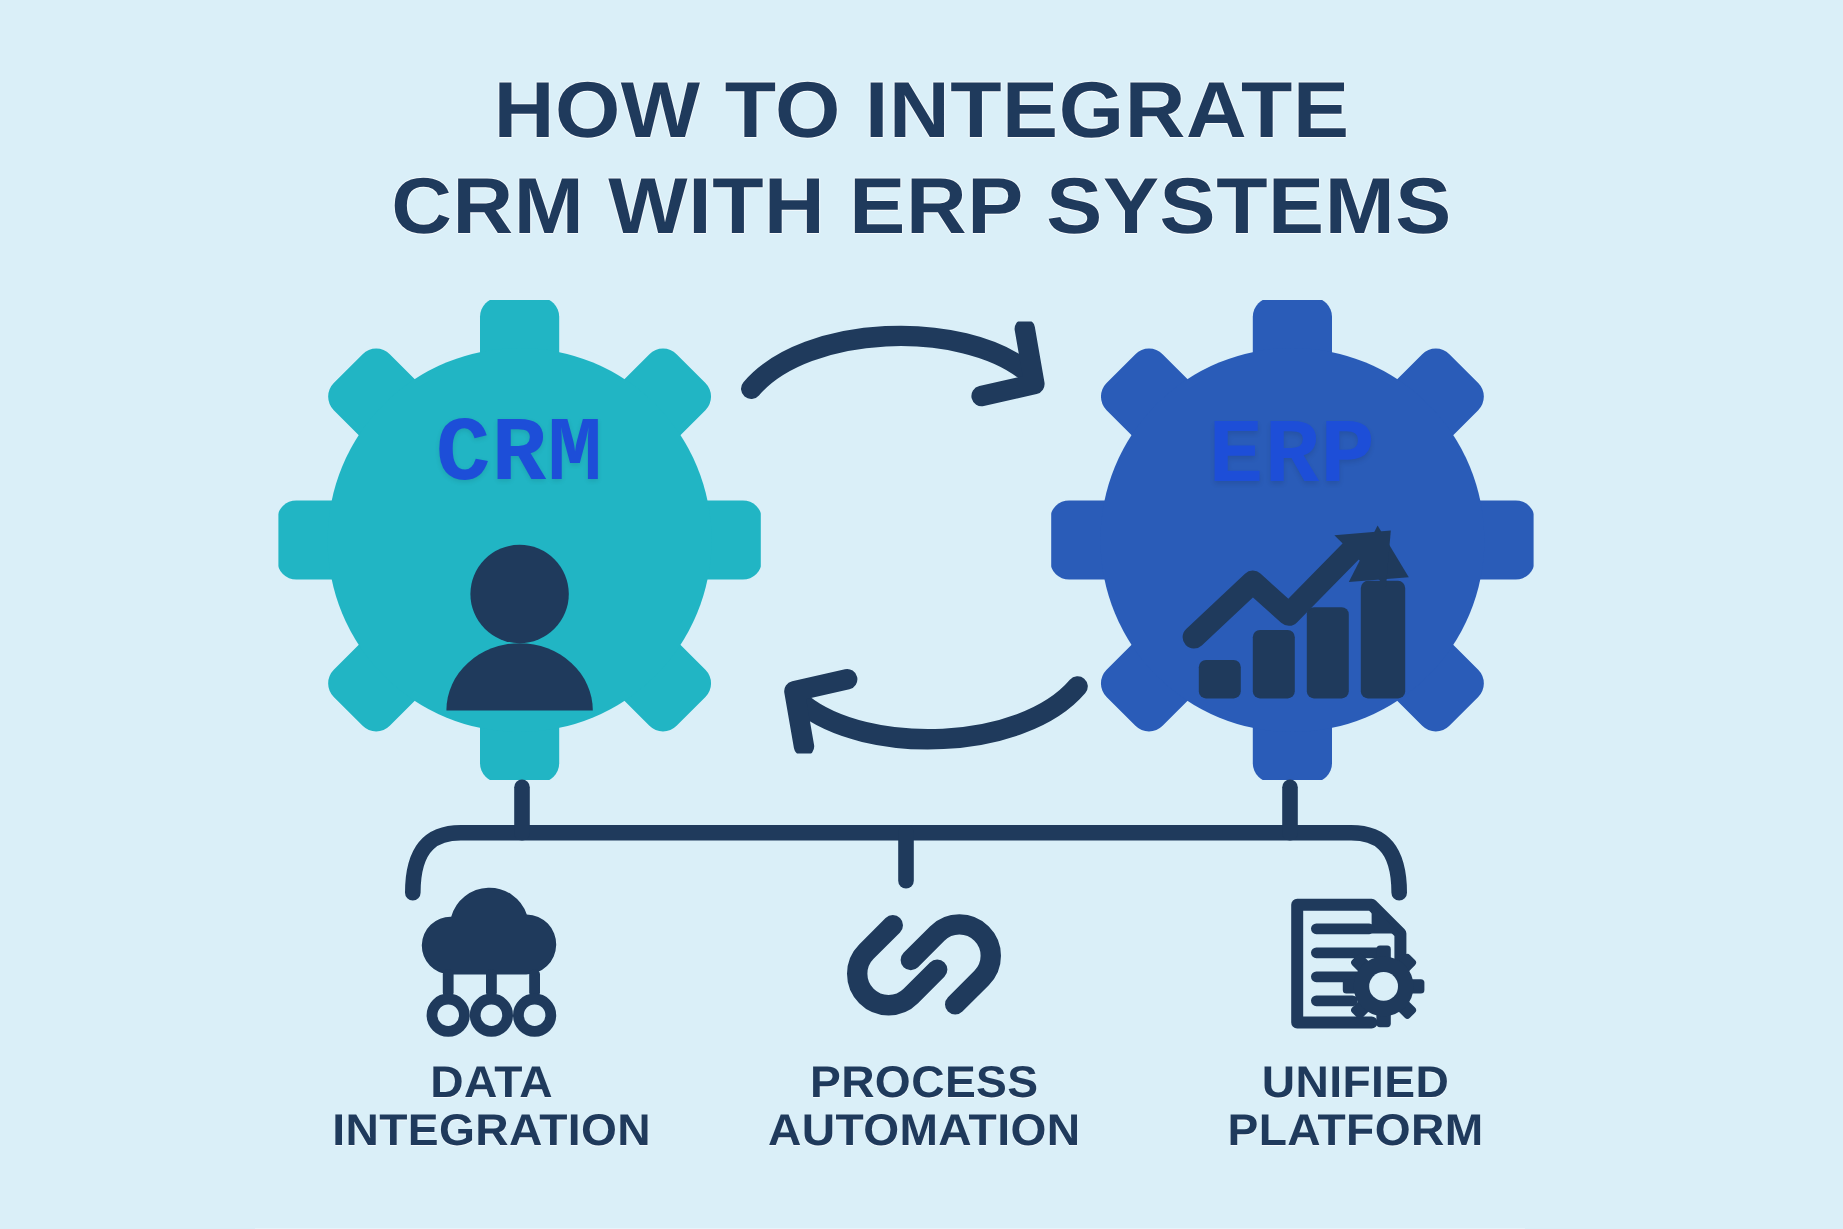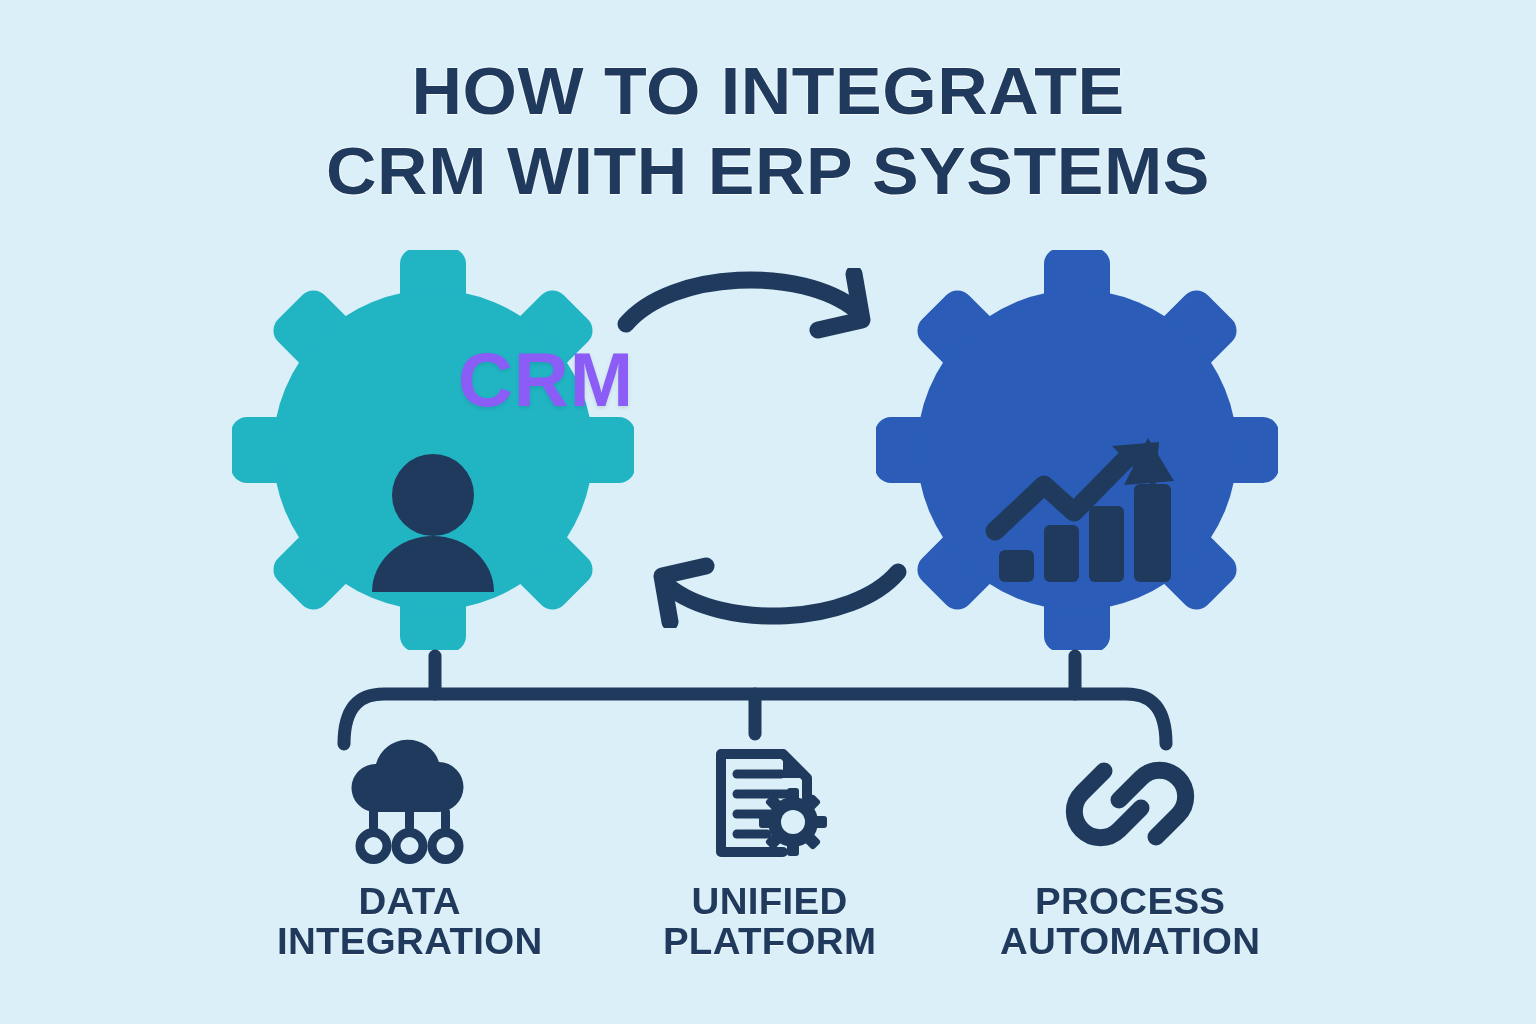--- a/index.html
+++ b/index.html
@@ -54,25 +54,25 @@
     width: 1536px;
     height: 1024px;
   }
   .gear-wrap { position: absolute; }
   #crm-gear-wrap { left: 232px; top: 250px; width: 402px; height: 400px; }
   #erp-gear-wrap { left: 876px; top: 250px; width: 402px; height: 400px; }
 
   .gear-label {
     position: absolute;
     width: 100%;
-    text-align: right;
-    font-family: Liberation Sans, sans-serif;
+    text-align: center;
+    font-family: Liberation Mono, monospace;
     font-weight: 700;
     font-size: 76px;
-    color: #8b5cf6;
+    color: #1d4ed8;
     letter-spacing: 1px;
     top: 86px;
     pointer-events: none;
     text-shadow: 0 2px 4px rgba(0,0,0,0.10);
   }
   #erp-gear-wrap .gear-label { top: 88px; }
 
   .glyph-layer {
     position: absolute;
     left: 0; top: 0;
@@ -188,20 +188,21 @@
                 <rect x="-33" y="-202" width="66" height="86" rx="16"></rect>
                 <rect x="-33" y="116" width="66" height="86" rx="16"></rect>
                 <rect x="-202" y="-33" width="86" height="66" rx="16"></rect>
                 <rect x="116" y="-33" width="86" height="66" rx="16"></rect>
               </g>
             </g>
             <circle cx="0" cy="0" r="160"></circle>
           </g>
         </g>
       </svg>
+      <div class="gear-label">ERP</div>
       
       <svg class="glyph-layer" viewBox="0 0 402 400">
         <g fill="#1f3a5c">
           <rect x="123" y="300" width="35" height="32" rx="6"></rect>
           <rect x="168" y="275" width="35" height="57" rx="6"></rect>
           <rect x="213" y="256" width="35" height="76" rx="6"></rect>
           <rect x="258" y="234" width="37" height="98" rx="6"></rect>
           <path d="M119 281 L168 235 L198 262 L253 206" stroke="#1f3a5c" stroke-width="19" stroke-linecap="round" stroke-linejoin="round" fill="none"></path>
           <path d="M272 188 l26 43 -50 4 z" fill="#1f3a5c"></path>
           <path d="M236 196 L283 192 L279 239 Z" fill="#1f3a5c"></path>
@@ -241,20 +242,35 @@
             <g fill="none" stroke="#1f3a5c" stroke-width="9">
               <circle cx="38.5" cy="108" r="13.5"></circle>
               <circle cx="74.5" cy="108" r="13.5"></circle>
               <circle cx="110.5" cy="108" r="13.5"></circle>
             </g>
           </svg>
         </div>
         <div class="feature-label">
           <span>DATA</span>
           <span class="l2">INTEGRATION</span>
+        </div>
+      </div>
+
+      <div class="feature">
+        <div class="feature-icon">
+          <svg width="150" height="132" viewBox="0 0 150 132">
+            <g fill="none" stroke="#1f3a5c" stroke-width="17" stroke-linecap="round" stroke-linejoin="round">
+              <path d="M64 62 L86 40 a26 26 0 0 1 37 37 L101 99"></path>
+              <path d="M86 70 L64 92 a26 26 0 0 1 -37 -37 L49 33"></path>
+            </g>
+          </svg>
+        </div>
+        <div class="feature-label">
+          <span>PROCESS</span>
+          <span class="l2">AUTOMATION</span>
         </div>
       </div>
 
       <div class="feature">
         <div class="feature-icon">
           <svg width="150" height="132" viewBox="0 0 150 132">
             <path d="M26 16 h62 l24 24 v22 M26 16 v98 h62" fill="none" stroke="#1f3a5c" stroke-width="10" stroke-linecap="round" stroke-linejoin="round"></path>
             <path d="M88 16 l24 24 h-24 z" fill="#1f3a5c"></path>
             <g fill="none" stroke="#1f3a5c" stroke-width="9" stroke-linecap="round">
               <line x1="42" y1="36" x2="86" y2="36"></line>
@@ -279,30 +295,15 @@
               <circle cx="0" cy="0" r="12" fill="#daeff8"></circle>
             </g>
           </svg>
         </div>
         <div class="feature-label">
           <span>UNIFIED</span>
           <span class="l2">PLATFORM</span>
         </div>
       </div>
 
-      <div class="feature">
-        <div class="feature-icon">
-          <svg width="150" height="132" viewBox="0 0 150 132">
-            <g fill="none" stroke="#1f3a5c" stroke-width="17" stroke-linecap="round" stroke-linejoin="round">
-              <path d="M64 62 L86 40 a26 26 0 0 1 37 37 L101 99"></path>
-              <path d="M86 70 L64 92 a26 26 0 0 1 -37 -37 L49 33"></path>
-            </g>
-          </svg>
-        </div>
-        <div class="feature-label">
-          <span>PROCESS</span>
-          <span class="l2">AUTOMATION</span>
-        </div>
-      </div>
-
     </div>
   </div>
 </div>
 
 </body></html>

